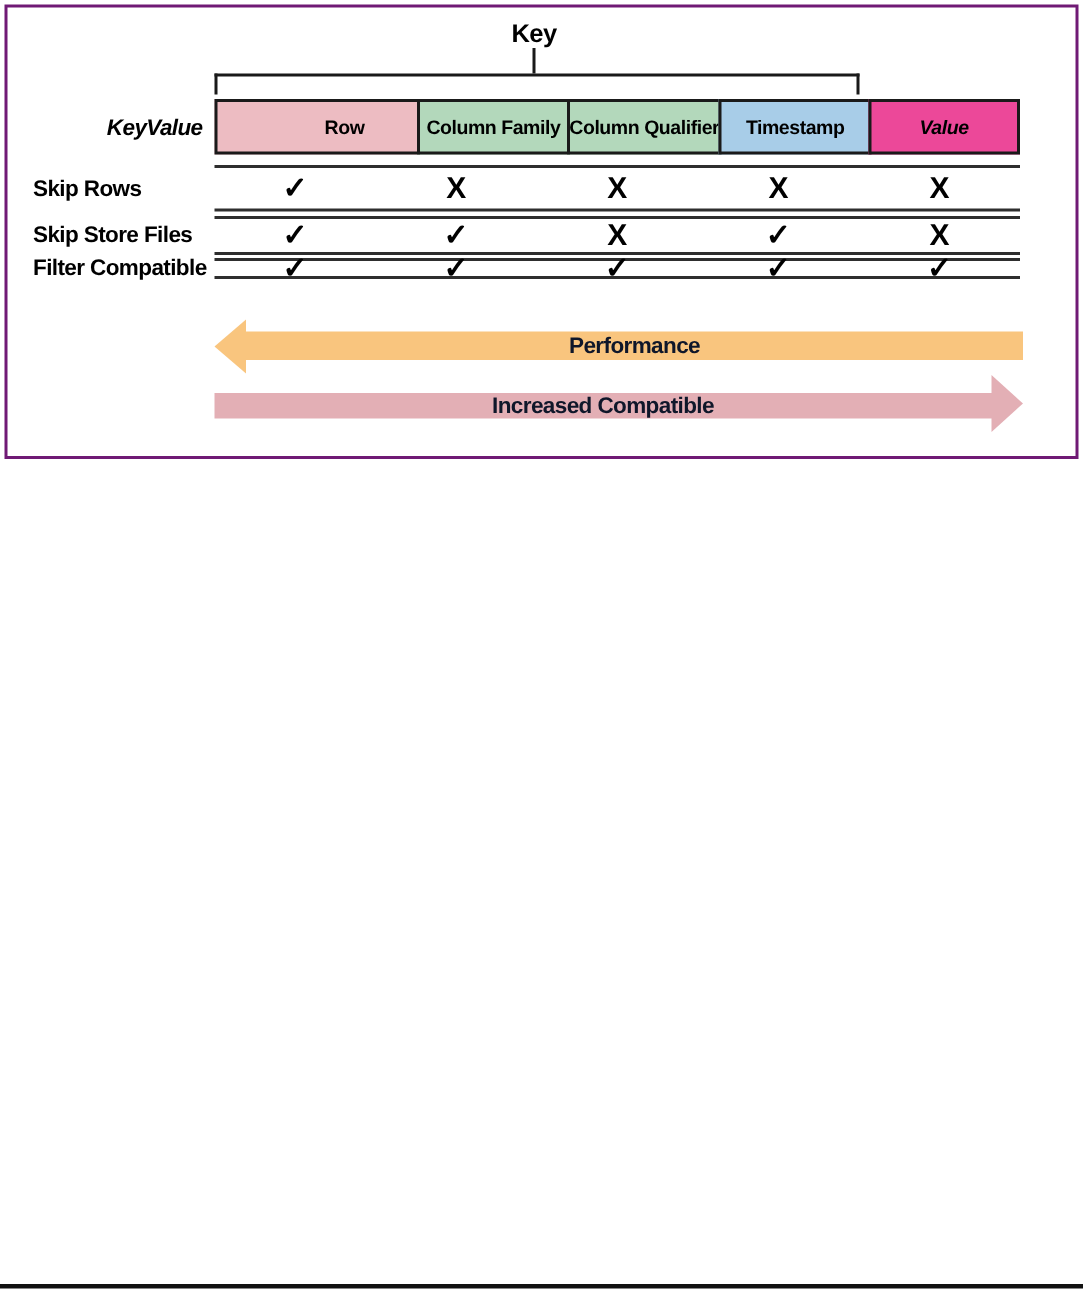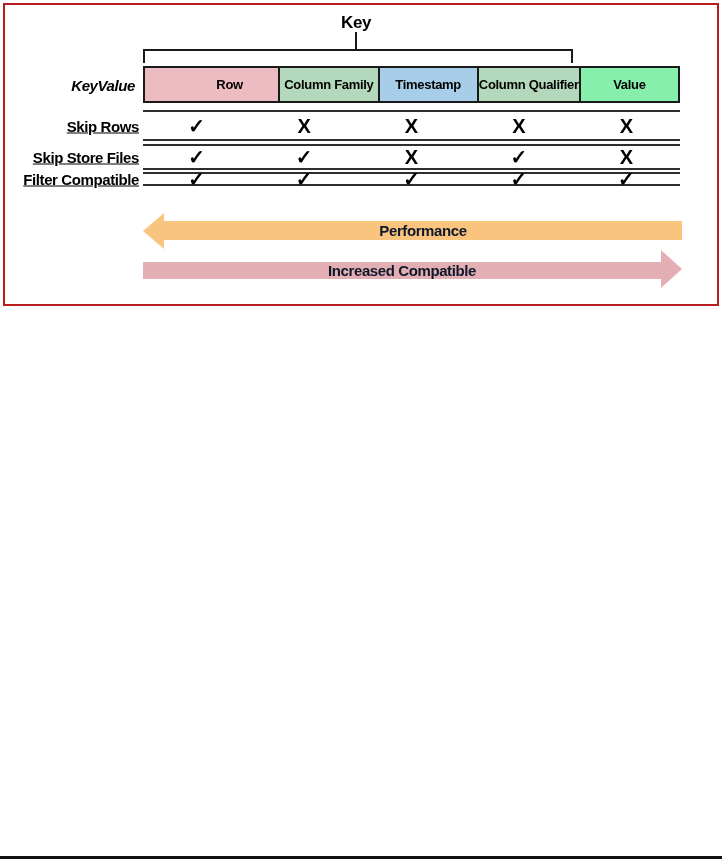--- a/index.html
+++ b/index.html
@@ -2,21 +2,21 @@
 <html><head>
 <meta charset="utf-8">
 <style>
   html,body{margin:0;padding:0;}
   body{
     width:722px;height:865px;position:relative;background:#ffffff;
     font-family:"Liberation Sans", sans-serif;color:#000;overflow:hidden;
   }
   .fig{
     position:absolute;left:3px;top:3px;width:716px;height:303px;
-    border:2px solid #b91c1c;box-sizing:border-box;background:#fff;
+    border:2px solid #701a75;box-sizing:border-box;background:#fff;
   }
   .fig *{box-sizing:border-box;}
   
   .key-label{
     position:absolute;left:136px;top:8px;width:430px;text-align:center;
     font-size:17px;font-weight:700;letter-spacing:-0.4px;
   }
   .key-stem{position:absolute;left:350px;top:27px;width:2px;height:17px;background:#1a1a1a;}
   .bracket-bar{position:absolute;left:138px;top:44px;width:430px;height:2px;background:#1a1a1a;}
   .bracket-tick-l{position:absolute;left:138px;top:44px;width:2px;height:14px;background:#1a1a1a;}
@@ -28,22 +28,22 @@
   }
   .header-row{position:absolute;left:138px;top:61px;width:537px;height:37px;display:flex;}
   .cell{
     flex:1;border:2px solid #1a1a1a;display:flex;align-items:center;justify-content:center;
     font-size:13px;font-weight:700;letter-spacing:-0.3px;white-space:nowrap;
   }
   .cell + .cell{margin-left:-2px;}
   
   .band{position:absolute;left:0;width:675px;}
   .band-label{
-    position:absolute;left:6px;top:50%;transform:translateY(-50%);width:128px;
-    text-align:right;font-size:15px;font-weight:700;letter-spacing:-0.4px;white-space:nowrap;text-decoration:underline;
+    position:absolute;left:17px;top:50%;transform:translateY(-50%);width:128px;
+    font-size:15px;font-weight:700;letter-spacing:-0.4px;white-space:nowrap;
   }
   .band-marks{
     position:absolute;left:138px;right:0;top:0;bottom:0;display:flex;
     border-top:2px solid #2e2e2e;border-bottom:2px solid #2e2e2e;
   }
   .band-marks .mark{
     flex:1;display:flex;align-items:center;justify-content:center;
     font-size:20px;font-weight:700;line-height:1;
   }
   
@@ -80,23 +80,23 @@
   <div class="key-stem"></div>
   <div class="bracket-bar"></div>
   <div class="bracket-tick-l"></div>
   <div class="bracket-tick-r"></div>
 
   <div class="kv-label">KeyValue</div>
 
   <div class="header-row">
     <div class="cell" style="background-color: rgb(237, 188, 194); padding-left: 36px;">Row</div>
     <div class="cell" style="background-color: rgb(179, 216, 187);">Column Family</div>
+    <div class="cell" style="background-color: rgb(179, 216, 187);">Column Qualifier</div>
     <div class="cell" style="background-color: rgb(168, 205, 232);">Timestamp</div>
-    <div class="cell" style="background-color: rgb(179, 216, 187);">Column Qualifier</div>
-    <div class="cell" style="background-color: #86efac;">Value</div>
+    <div class="cell" style="background-color: #ec4899; font-style: italic;">Value</div>
   </div>
 
   <div class="band" style="top:105px;height:31px;">
     <div class="band-label">Skip Rows</div>
     <div class="band-marks">
       <span class="mark">✓</span>
       <span class="mark">X</span>
       <span class="mark">X</span>
       <span class="mark">X</span>
       <span class="mark">X</span>

